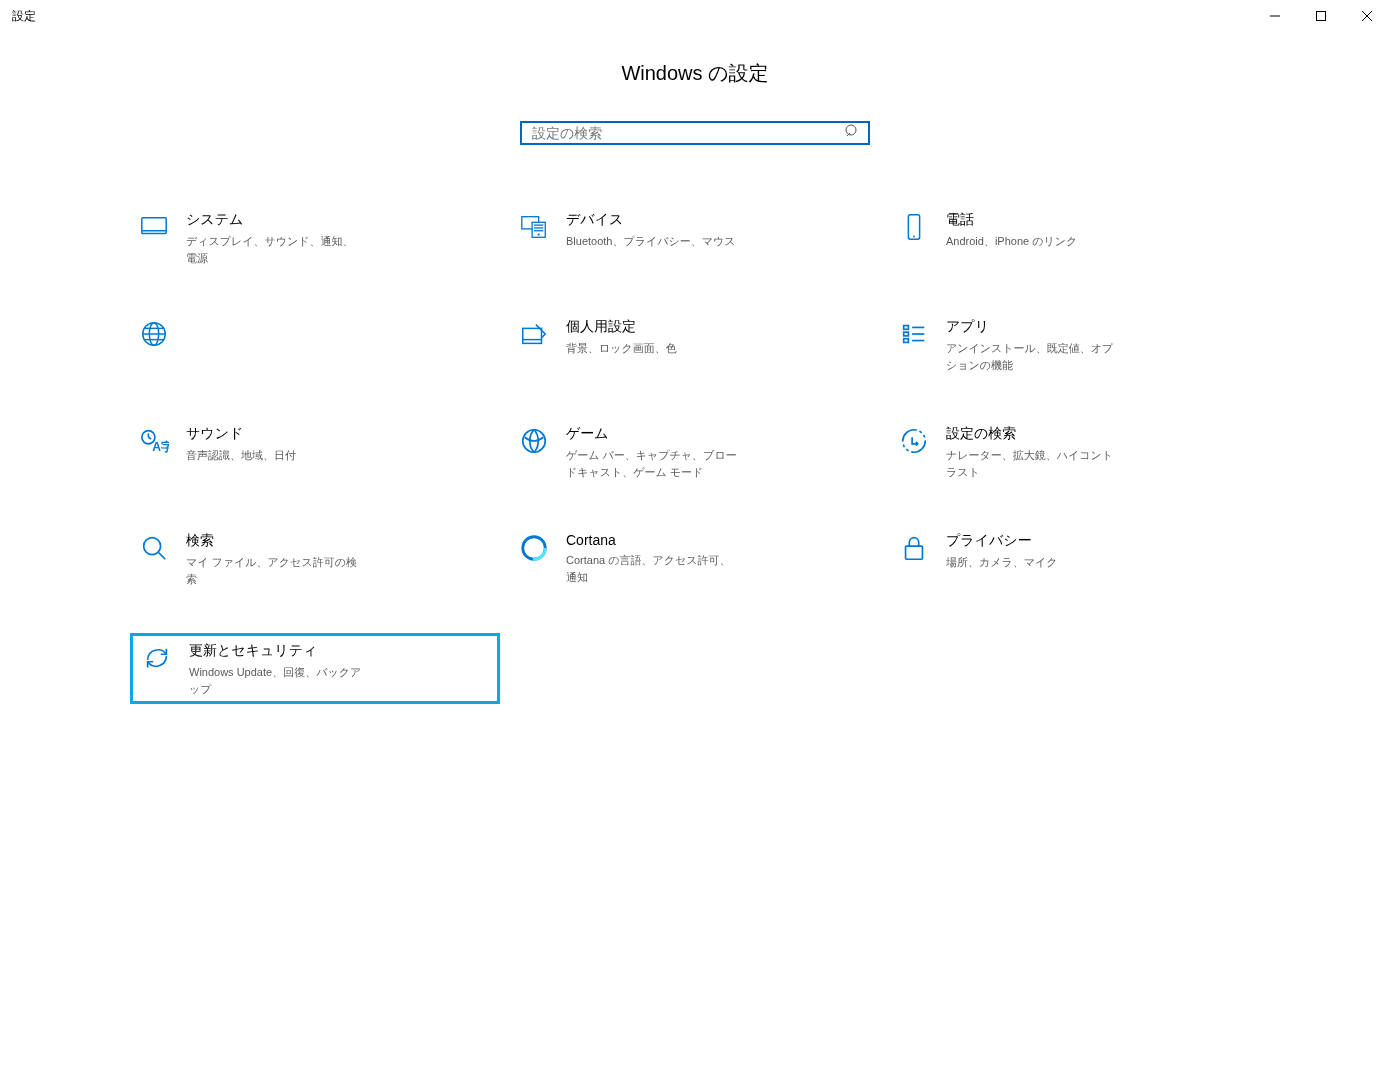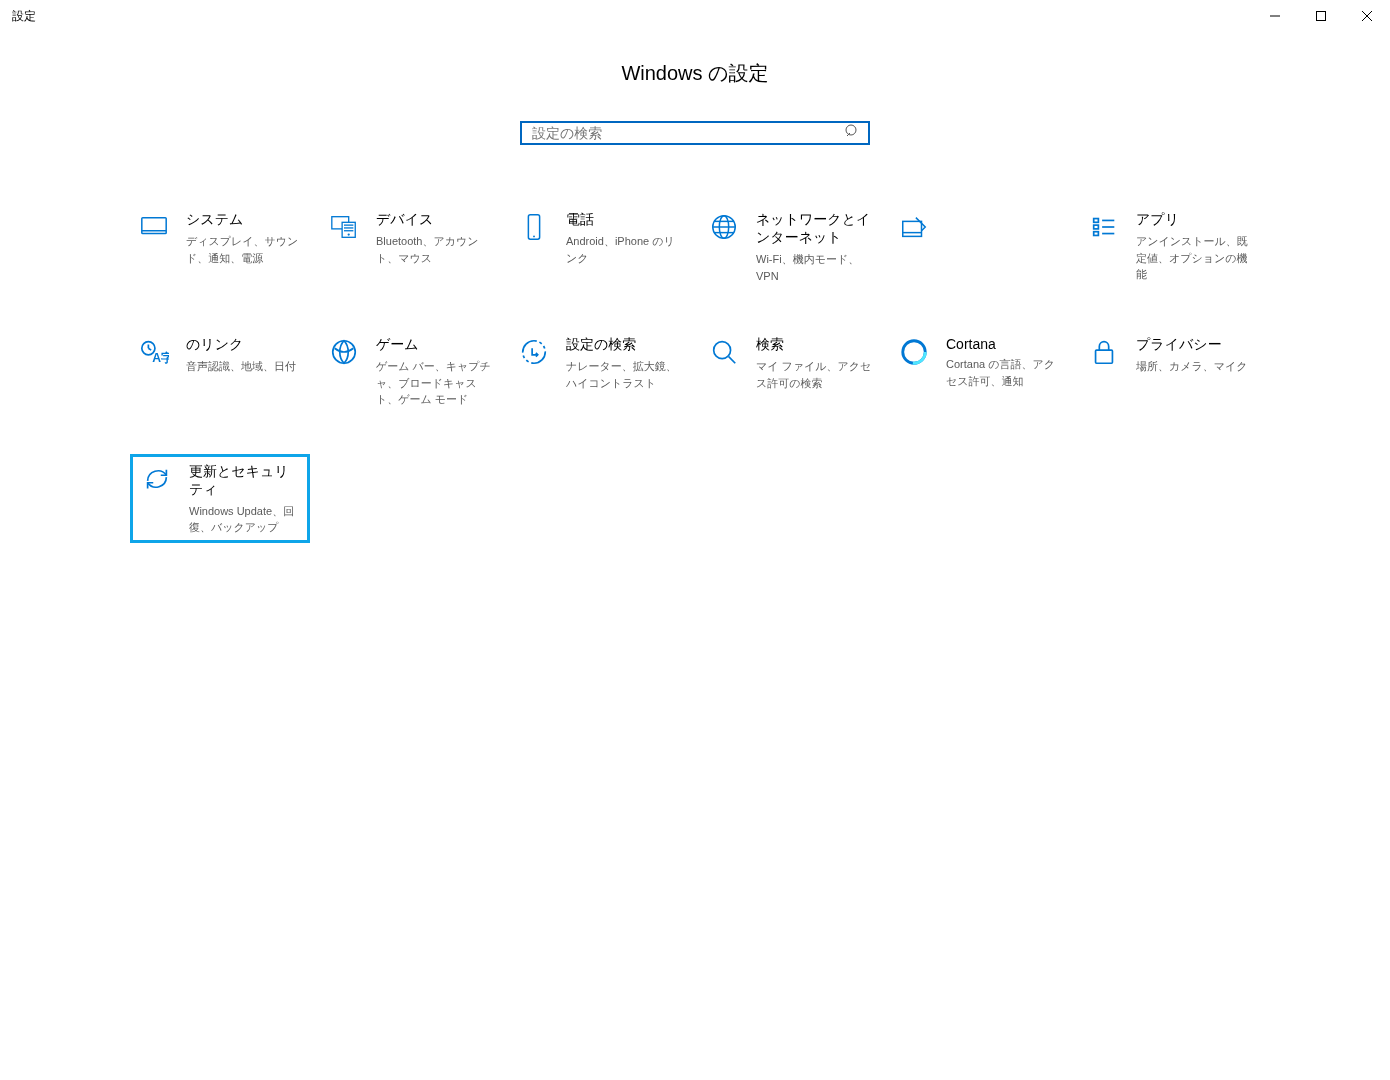--- a/index.html
+++ b/index.html
@@ -62,21 +62,21 @@
     outline: none;
     font-size: 14px;
     background: transparent;
   }
   .search-input::placeholder { color: #767676; }
   .search-icon { color: #555; }
   .grid {
     width: 1130px;
     margin: 60px auto 0 auto;
     display: grid;
-    grid-template-columns: repeat(6, 1fr);
+    grid-template-columns: repeat(3, 1fr);
     column-gap: 10px;
     row-gap: 42px;
   }
   .tile {
     display: flex;
     align-items: flex-start;
     padding: 4px 8px 4px 6px;
     cursor: default;
   }
   .tile.highlighted {
@@ -167,21 +167,21 @@
           <rect x="3" y="5" width="18" height="13"></rect>
           <rect x="14" y="11" width="14" height="16" fill="#fff"></rect>
           <line x1="16" y1="14" x2="26" y2="14"></line>
           <line x1="16" y1="17" x2="26" y2="17"></line>
           <line x1="16" y1="20" x2="26" y2="20"></line>
           <circle cx="21" cy="24" r="1.2" fill="#0078d4" stroke="none"></circle>
         </svg>
     </div>
     <div class="tile-text">
       <div class="tile-title">デバイス</div>
-      <div class="tile-sub">Bluetooth、アカウント、マウス</div>
+      <div class="tile-sub">Bluetooth、プライバシー、マウス</div>
     </div>
   </div>
 
   <div class="tile">
     <div class="tile-icon">
       <svg viewBox="0 0 32 32" fill="none" stroke="#0078d4" stroke-width="1.6">
           <rect x="10" y="3" width="12" height="26" rx="2"></rect>
           <circle cx="16" cy="26" r="1" fill="#0078d4" stroke="none"></circle>
         </svg>
     </div>
@@ -194,33 +194,33 @@
   <div class="tile">
     <div class="tile-icon">
       <svg viewBox="0 0 32 32" fill="none" stroke="#0078d4" stroke-width="1.6">
           <circle cx="16" cy="16" r="12"></circle>
           <ellipse cx="16" cy="16" rx="5" ry="12"></ellipse>
           <line x1="4" y1="16" x2="28" y2="16"></line>
           <line x1="6" y1="10" x2="26" y2="10"></line>
           <line x1="6" y1="22" x2="26" y2="22"></line>
         </svg>
     </div>
-    <div class="tile-text">
-      <div class="tile-title">ネットワークとインターネット</div>
-      <div class="tile-sub">Wi-Fi、機内モード、VPN</div>
-    </div>
   </div>
 
   <div class="tile">
     <div class="tile-icon">
       <svg viewBox="0 0 32 32" fill="none" stroke="#0078d4" stroke-width="1.6">
           <rect x="4" y="10" width="20" height="16"></rect>
           <path d="M18 6 L28 16 L24 20"></path>
           <line x1="4" y1="22" x2="24" y2="22"></line>
         </svg>
+    </div>
+    <div class="tile-text">
+      <div class="tile-title">個人用設定</div>
+      <div class="tile-sub">背景、ロック画面、色</div>
     </div>
   </div>
 
   <div class="tile">
     <div class="tile-icon">
       <svg viewBox="0 0 32 32" fill="none" stroke="#0078d4" stroke-width="1.8">
           <rect x="5" y="7" width="5" height="4"></rect>
           <rect x="5" y="14" width="5" height="4"></rect>
           <rect x="5" y="21" width="5" height="4"></rect>
           <line x1="14" y1="9" x2="27" y2="9"></line>
@@ -238,21 +238,21 @@
   <div class="tile">
     <div class="tile-icon">
       <svg viewBox="0 0 32 32" fill="none" stroke="#0078d4" stroke-width="1.8">
           <circle cx="10" cy="12" r="7"></circle>
           <line x1="10" y1="8" x2="10" y2="12"></line>
           <line x1="10" y1="12" x2="13" y2="14"></line>
           <text x="14" y="27" font-size="13" fill="#0078d4" stroke="none" font-weight="600">A字</text>
         </svg>
     </div>
     <div class="tile-text">
-      <div class="tile-title">のリンク</div>
+      <div class="tile-title">サウンド</div>
       <div class="tile-sub">音声認識、地域、日付</div>
     </div>
   </div>
 
   <div class="tile">
     <div class="tile-icon">
       <svg viewBox="0 0 32 32" fill="none" stroke="#0078d4" stroke-width="1.8">
           <circle cx="16" cy="16" r="12"></circle>
           <path d="M16 4 C10 10 10 22 16 28 C22 22 22 10 16 4 Z"></path>
           <path d="M6 12 Q16 20 26 12"></path>

